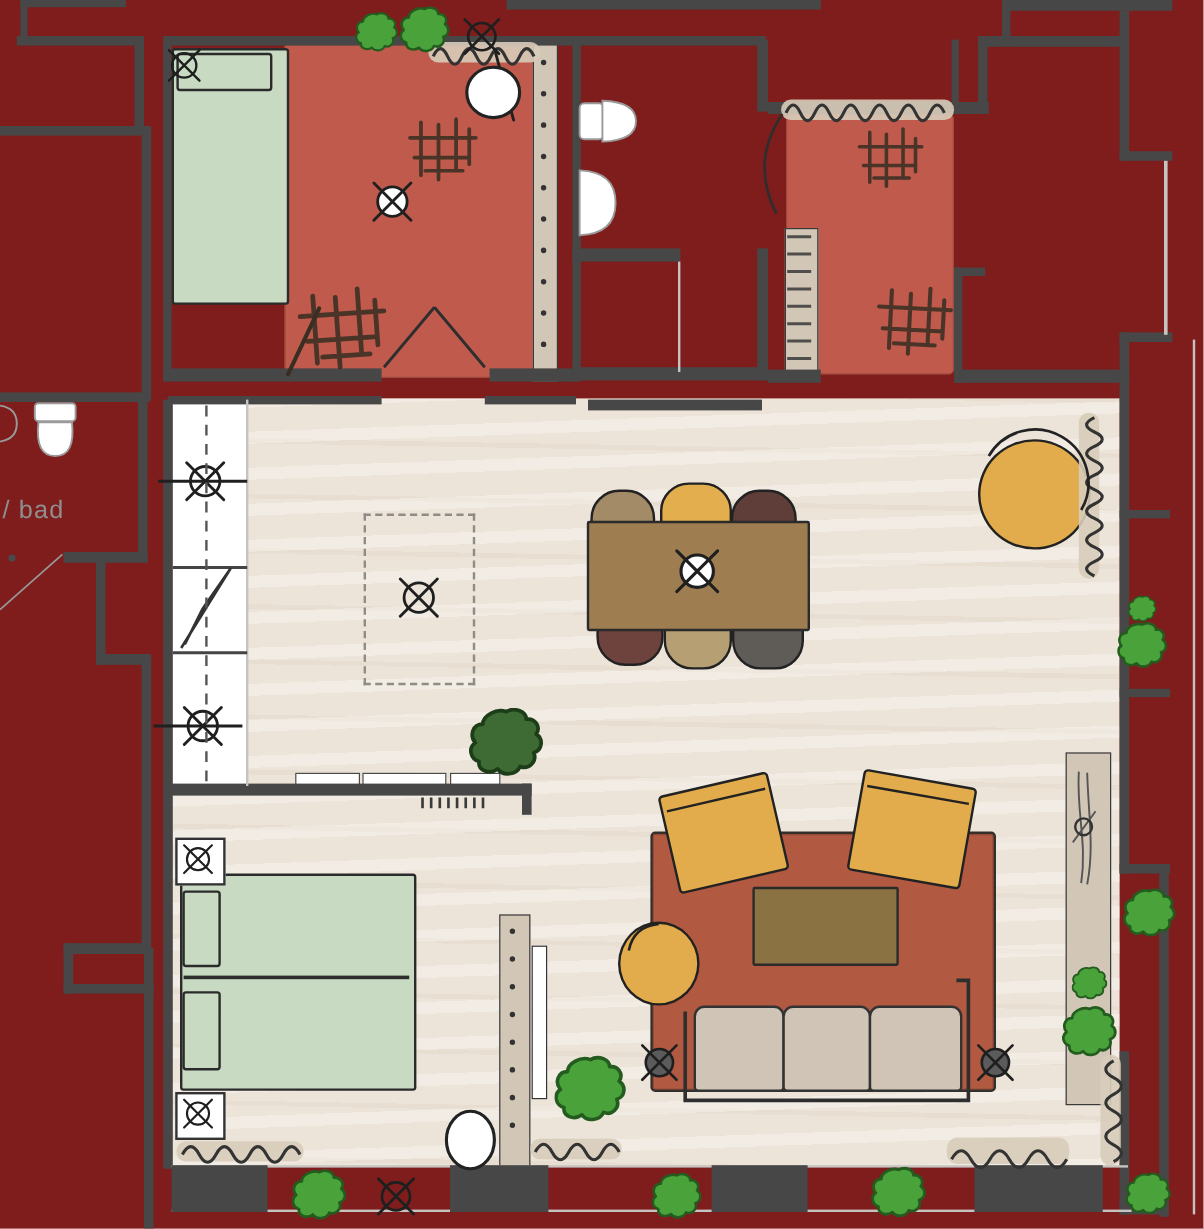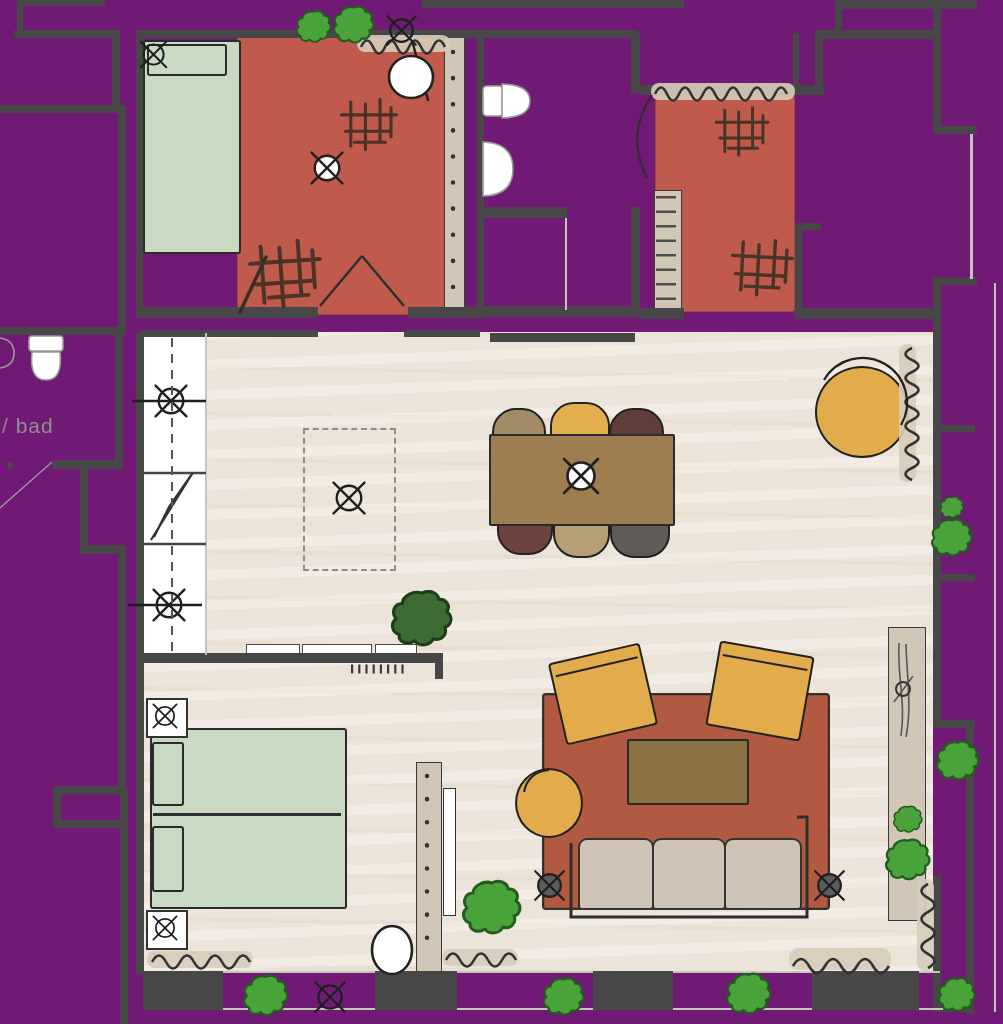--- a/index.html
+++ b/index.html
@@ -1,16 +1,16 @@
 <!DOCTYPE html>
 <html><head>
 <meta charset="utf-8">
 <style>
   html,body{margin:0;padding:0;background:#fff;font-family:"Liberation Sans",sans-serif;}
-  .plan{position:relative;width:1003px;height:1024px;background:#701a75;overflow:hidden;}
+  .plan{position:relative;width:1003px;height:1024px;background:#7f1d1d;overflow:hidden;}
   .abs{position:absolute;}
   .w{position:absolute;}
   .thin{position:absolute;background:#c6c4c0;}
   .floor{position:absolute;background-image:repeating-linear-gradient(178deg,rgba(255,255,255,.30) 0 10px,rgba(0,0,0,0) 10px 30px),repeating-linear-gradient(181deg,rgba(198,178,158,.12) 0 4px,rgba(0,0,0,0) 4px 46px);}
   .rug{position:absolute;border-radius:4px;box-shadow:inset 0 0 0 1px rgba(60,30,20,.25);}
   .bed{position:absolute;border:2.5px solid #2b2b2b;border-radius:3px;}
   .pillow{position:absolute;border:2px solid #2b2b2b;border-radius:3px;}
   .tanstrip{position:absolute;border:1.8px solid #3a3a3a;}
   .box{position:absolute;border:2.5px solid #333;background:#fff;}
   .chair-t{position:absolute;border:2.5px solid #222;border-radius:24px 24px 5px 5px;}

